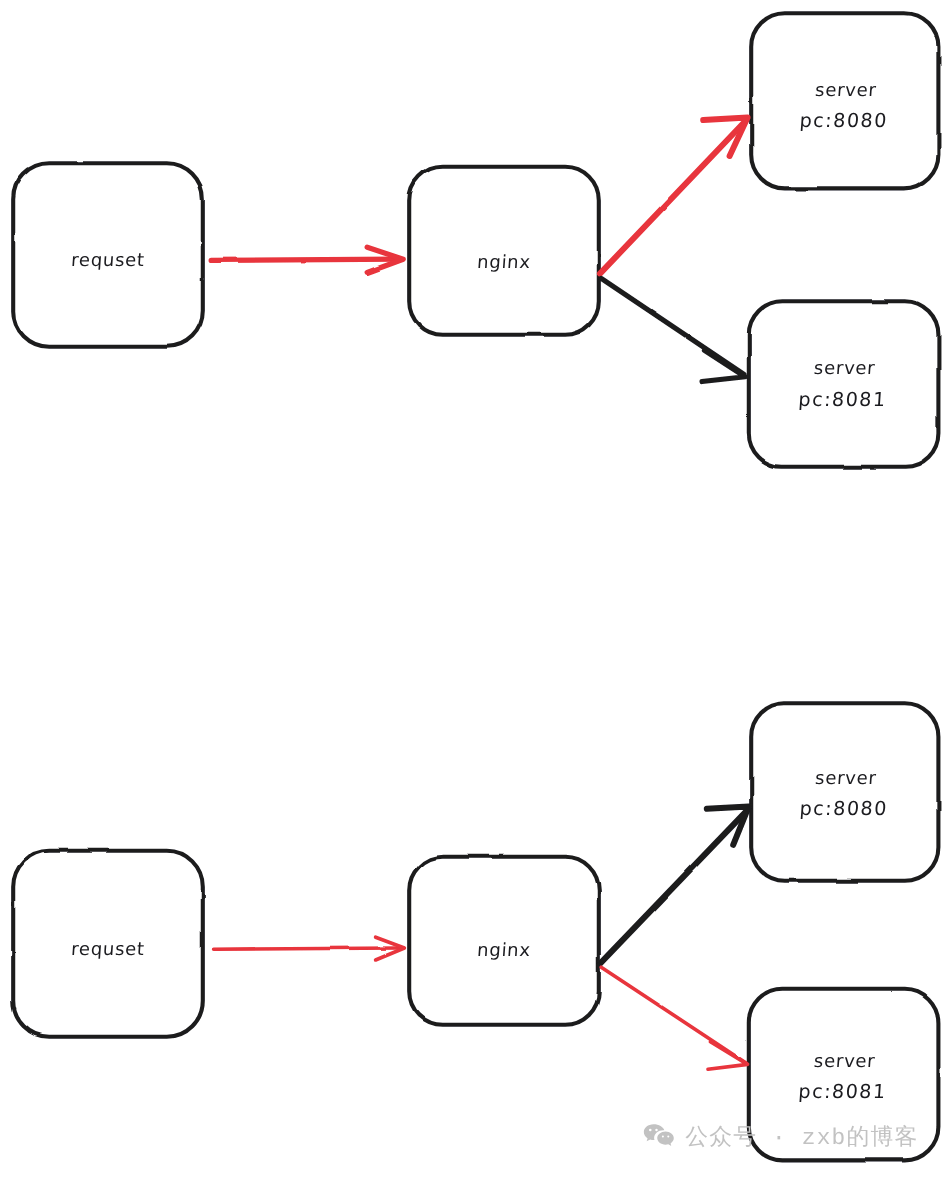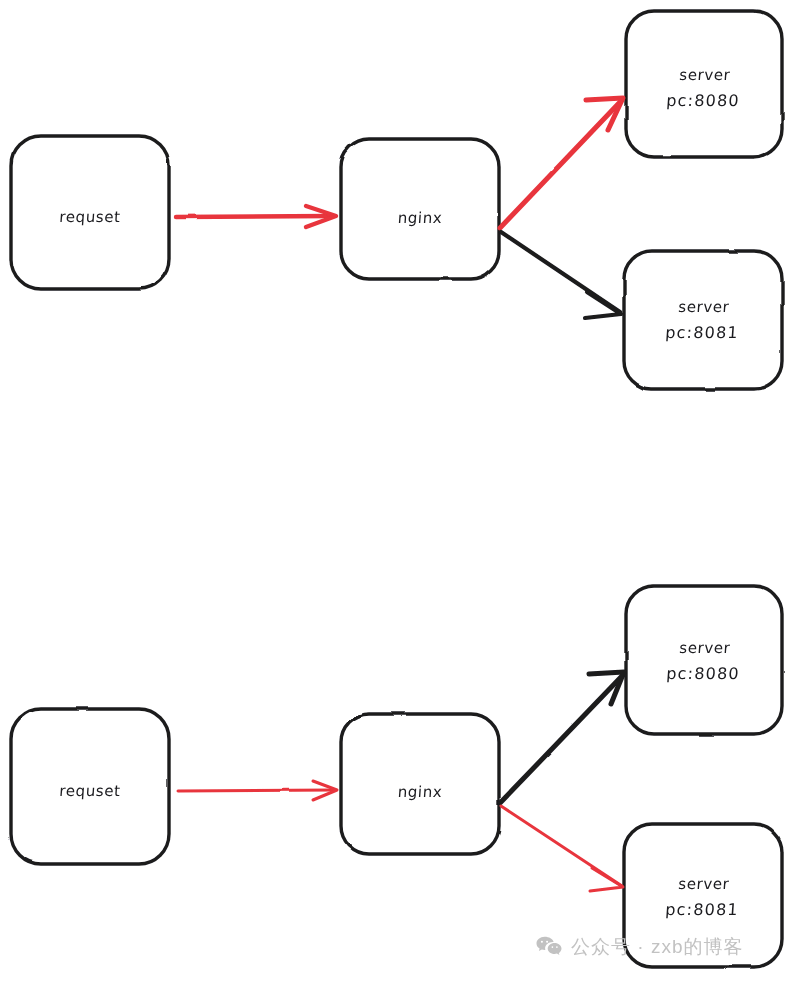--- a/index.html
+++ b/index.html
@@ -41,21 +41,21 @@
     display: block;
     font-size: 16px;
     letter-spacing: 1.2px;
   }
   .watermark {
     position: absolute;
     display: flex;
     align-items: center;
     gap: 9px;
     color: #c2c2c2;
-    font-family: Liberation Sans, sans-serif;
+    font-family: Liberation Mono, monospace;
     font-size: 19px;
     letter-spacing: 1px;
     white-space: nowrap;
     user-select: none;
   }
   .watermark .wm-icon {
     display: block;
     width: 26px;
     height: 22px;
   }

